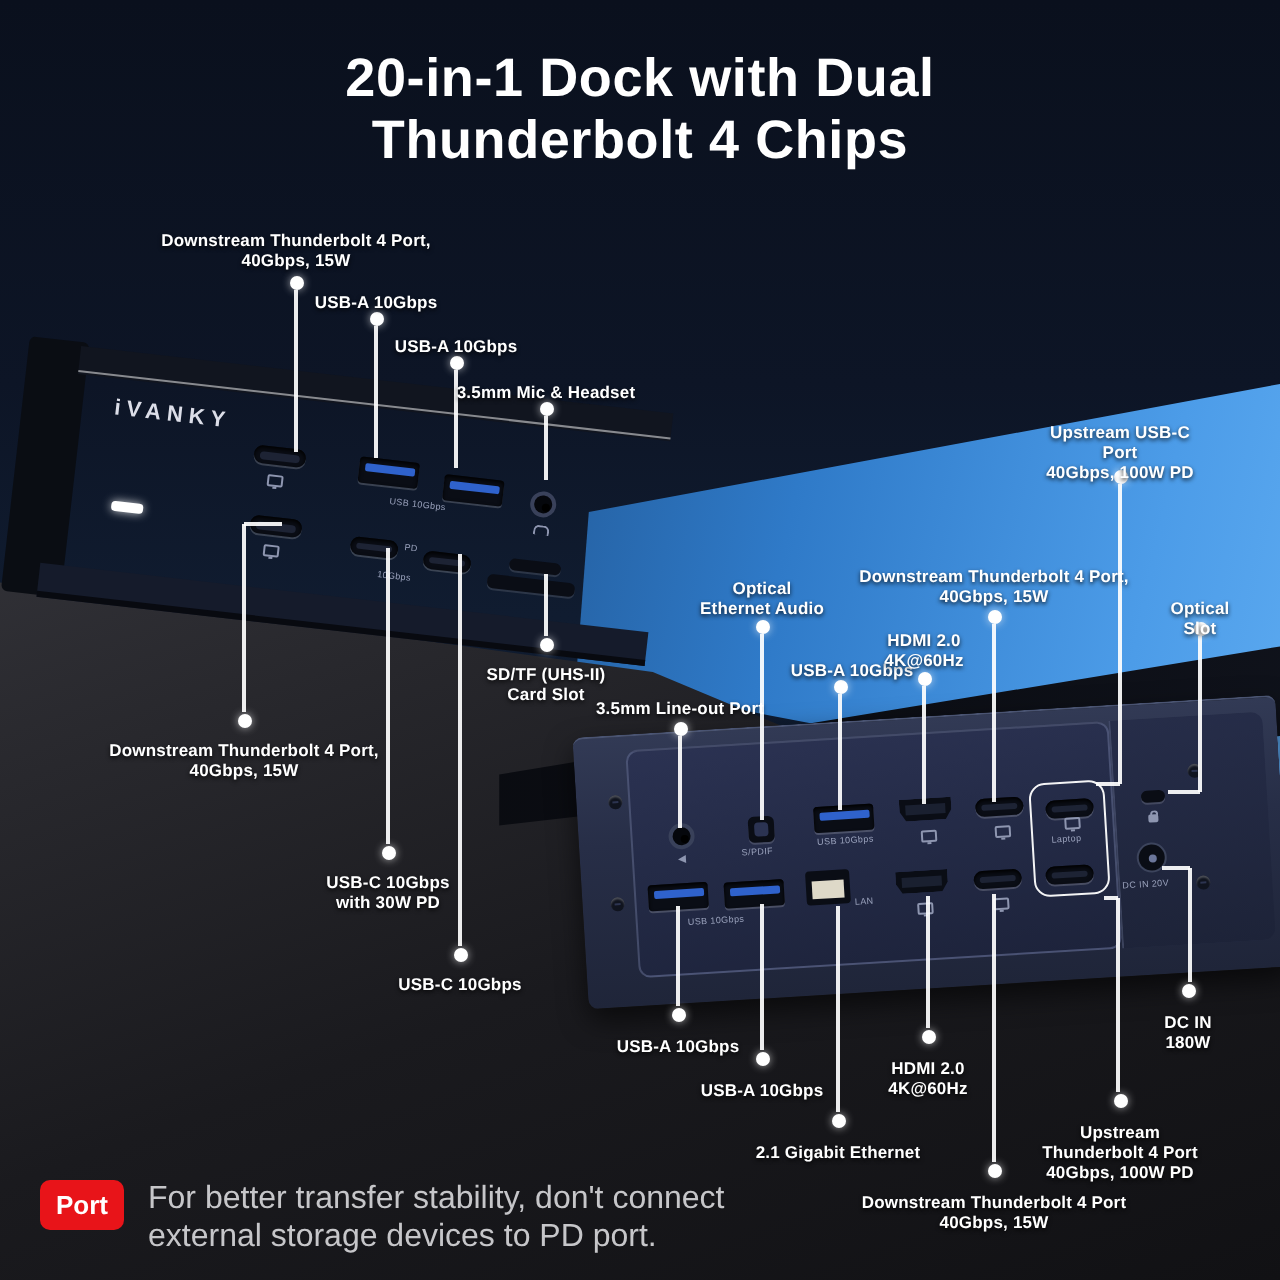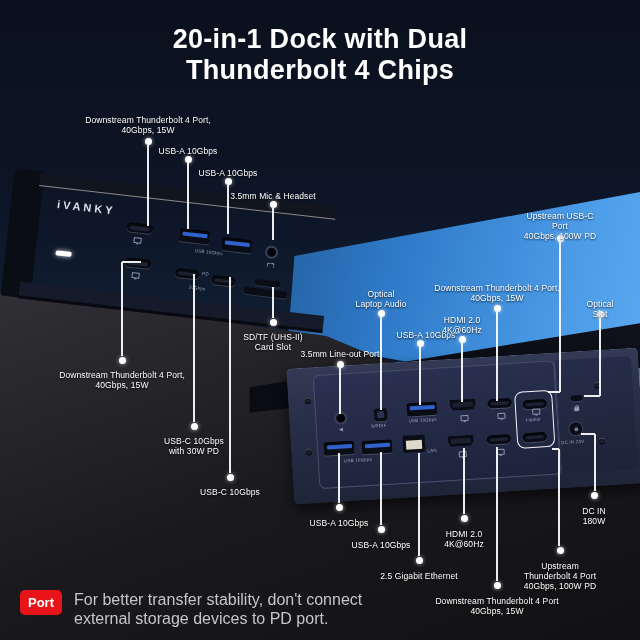--- a/index.html
+++ b/index.html
@@ -83,21 +83,21 @@
   .screw::after{content:'';position:absolute;left:2px;top:3px;width:3px;height:1px;background:#2c3450;}
   .tb-group{position:absolute;left:226px;top:37px;width:38px;height:57px;border:1.5px solid rgba(255,255,255,.95);
     border-radius:8px;box-sizing:border-box;z-index:3;}
 
   
   #callouts{position:absolute;inset:0;z-index:9;}
   .co-line{position:absolute;background:rgba(255,255,255,.92);}
   .co-dot{position:absolute;width:7px;height:7px;border-radius:50%;background:#ffffff;
     box-shadow:0 0 4px rgba(255,255,255,.65);}
   .co-label{position:absolute;transform:translateX(-50%);text-align:center;white-space:pre-line;
-    color:#ffffff;font-size:8.5px;line-height:10px;font-weight:normal;letter-spacing:.1px;
+    color:#ffffff;font-size:8.5px;line-height:10px;font-weight:bold;letter-spacing:.1px;
     text-shadow:0 1px 2px rgba(0,0,0,.8);}
 
   
   .note{position:absolute;left:20px;top:590px;z-index:10;display:flex;align-items:flex-start;}
   .note-badge{display:inline-block;background:#e81419;color:#ffffff;font-weight:bold;font-size:13px;
     padding:5px 8px;border-radius:5px;margin-right:12px;}
   .note-text{color:#c6c6c9;font-size:16px;line-height:18.5px;white-space:pre-line;padding-top:1px;}
 </style>
 </head>
 <body>
@@ -229,21 +229,21 @@
       </div>
       <div>
         <div class="co-line" style="left: 339.25px; top: 368px; width: 1.5px; height: 46px;"></div>
         <div class="co-dot" style="left: 336.5px; top: 360.5px;"></div>
         <div class="co-label" style="left: 340px; top: 349px;">3.5mm Line-out Port</div>
       </div>
       <div>
         <div class="co-line" style="left: 380.25px; top: 317px; width: 1.5px; height: 93px;"></div>
         <div class="co-dot" style="left: 377.5px; top: 309.5px;"></div>
         <div class="co-label" style="left: 381px; top: 289px;">Optical
-Laptop Audio</div>
+Ethernet Audio</div>
       </div>
       <div>
         <div class="co-line" style="left: 419.25px; top: 347px; width: 1.5px; height: 58px;"></div>
         <div class="co-dot" style="left: 416.5px; top: 339.5px;"></div>
         <div class="co-label" style="left: 426px; top: 330px;">USB-A 10Gbps</div>
       </div>
       <div>
         <div class="co-line" style="left: 461.25px; top: 343px; width: 1.5px; height: 59px;"></div>
         <div class="co-dot" style="left: 458.5px; top: 335.5px;"></div>
         <div class="co-label" style="left: 462px; top: 315px;">HDMI 2.0
@@ -274,21 +274,21 @@
         <div class="co-label" style="left: 339px; top: 518px;">USB-A 10Gbps</div>
       </div>
       <div>
         <div class="co-line" style="left: 380.25px; top: 452px; width: 1.5px; height: 73px;"></div>
         <div class="co-dot" style="left: 377.5px; top: 525.5px;"></div>
         <div class="co-label" style="left: 381px; top: 540px;">USB-A 10Gbps</div>
       </div>
       <div>
         <div class="co-line" style="left: 418.25px; top: 453px; width: 1.5px; height: 103px;"></div>
         <div class="co-dot" style="left: 415.5px; top: 556.5px;"></div>
-        <div class="co-label" style="left: 419px; top: 571px;">2.5 Gigabit Ethernet</div>
+        <div class="co-label" style="left: 419px; top: 571px;">2.1 Gigabit Ethernet</div>
       </div>
       <div>
         <div class="co-line" style="left: 463.25px; top: 448px; width: 1.5px; height: 66px;"></div>
         <div class="co-dot" style="left: 460.5px; top: 514.5px;"></div>
         <div class="co-label" style="left: 464px; top: 529px;">HDMI 2.0
 4K@60Hz</div>
       </div>
       <div>
         <div class="co-line" style="left: 496.25px; top: 447px; width: 1.5px; height: 134px;"></div>
         <div class="co-dot" style="left: 493.5px; top: 581.5px;"></div>

